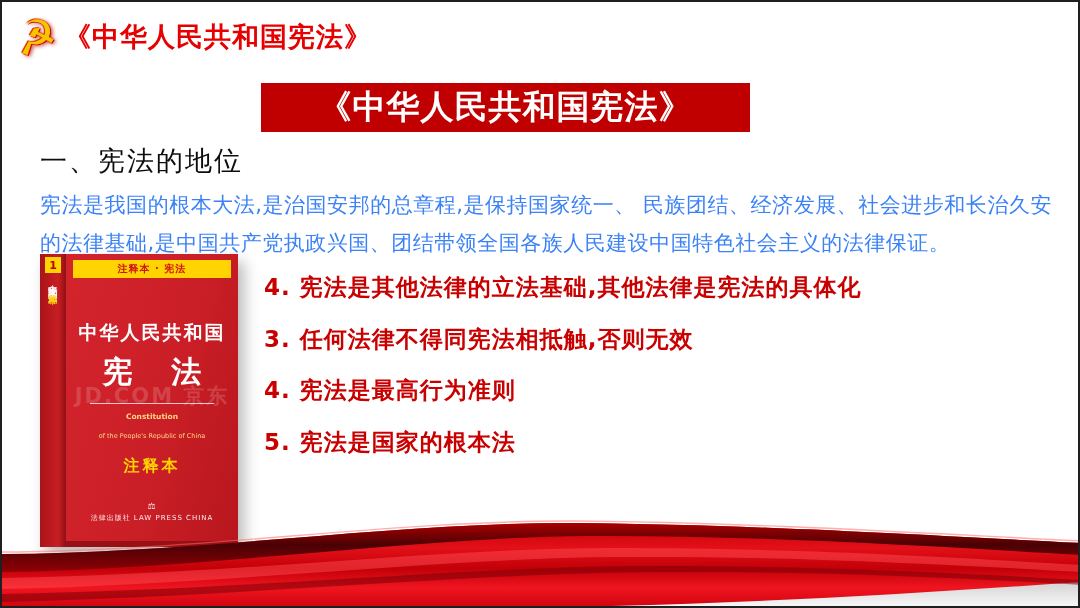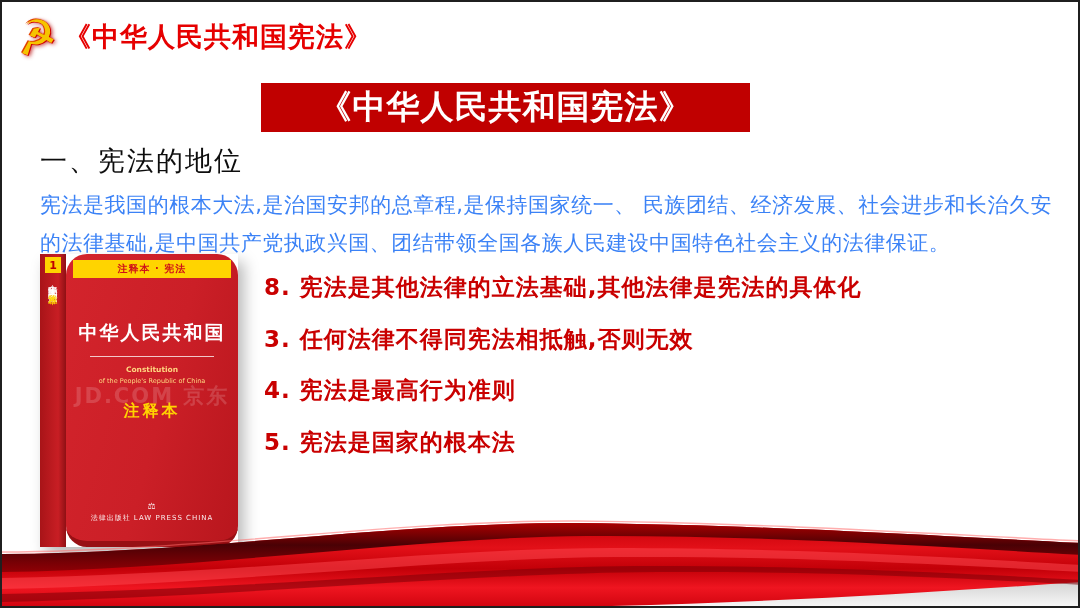--- a/index.html
+++ b/index.html
@@ -44,32 +44,31 @@
     width:16px;height:16px;background:#ffd400;color:#c00000;font-size:11px;font-weight:bold;
     display:flex;align-items:center;justify-content:center;margin-bottom:4px;
   }
   .spine-txt{writing-mode:vertical-rl;text-orientation:upright;color:#ffffff;font-size:9.5px;letter-spacing:1px;line-height:1;}
   .spine-sub{writing-mode:vertical-rl;text-orientation:upright;color:#ffd400;font-size:9.5px;letter-spacing:1px;line-height:1;}
   .book-cover{
     position:relative;flex:1;
     background:linear-gradient(105deg,#d3242c 0%,#cb1f27 55%,#b8161d 100%);
     display:flex;flex-direction:column;align-items:center;
     border-bottom:6px solid #981014;
-    border-radius:21px;
   }
   .cover-band{
     margin-top:6px;width:92%;height:18px;background:#ffd400;
     display:flex;align-items:center;justify-content:center;
     color:#cf1118;font-size:10px;font-weight:bold;letter-spacing:1px;
   }
   .cover-title1{margin-top:42px;color:#ffffff;font-size:19px;font-weight:bold;letter-spacing:2px;}
   .cover-title2{margin-top:6px;color:#ffffff;font-size:30px;font-weight:bold;letter-spacing:14px;text-indent:14px;}
   .cover-rule{width:72%;height:1px;background:rgba(255,255,255,.75);margin:10px 0 8px;}
   .cover-en1{color:#ffd780;font-size:7.5px;font-weight:bold;}
-  .cover-en2{color:#ffd780;font-size:6.5px;margin-top:3px;}
+  .cover-en2{color:#ffd780;font-size:6.5px;margin-top:11px;}
   .cover-watermark{
     position:absolute;left:0;right:0;top:128px;text-align:center;
     color:rgba(255,255,255,.16);font-size:21px;font-weight:bold;letter-spacing:2px;pointer-events:none;
   }
   .cover-edition{margin-top:16px;color:#ffd400;font-size:16px;font-weight:bold;letter-spacing:3px;}
   .cover-pub{
     position:absolute;bottom:18px;left:0;right:0;text-align:center;
     color:rgba(255,255,255,.92);font-size:7px;letter-spacing:1px;
   }
   .pub-mark{display:block;font-size:9px;line-height:1;margin-bottom:2px;color:rgba(255,255,255,.95);}
@@ -101,34 +100,35 @@
 
   <div class="book">
     <div class="book-spine">
       <div class="spine-num">1</div>
       <div class="spine-txt">中华人民共和国宪法</div>
       <div class="spine-sub">注释本</div>
     </div>
     <div class="book-cover">
       <div class="cover-band">注释本 · 宪法</div>
       <div class="cover-title1">中华人民共和国</div>
+      <div class="cover-title2">宪 法</div>
       <div class="cover-rule"></div>
       <div class="cover-en1">Constitution</div>
       <div class="cover-en2">of the People's Republic of China</div>
       <div class="cover-watermark">JD.COM 京东</div>
       <div class="cover-edition">注释本</div>
       <div class="cover-pub">
         <span class="pub-mark">⚖</span>
         <span>法律出版社 LAW PRESS CHINA</span>
       </div>
     </div>
   </div>
 
   <ul class="points">
-    <li>8. 宪法是其他法律的立法基础,其他法律是宪法的具体化</li>
+    <li>4. 宪法是其他法律的立法基础,其他法律是宪法的具体化</li>
     <li>3. 任何法律不得同宪法相抵触,否则无效</li>
     <li>4. 宪法是最高行为准则</li>
     <li>5. 宪法是国家的根本法</li>
   </ul>
 
   <svg class="wave" viewBox="0 0 1080 180" preserveAspectRatio="none" aria-hidden="true">
     <defs>
       <linearGradient id="gBody" x1="0" y1="0" x2="0" y2="1">
         <stop offset="0%" stop-color="#c40008"></stop>
         <stop offset="30%" stop-color="#e31018"></stop>

